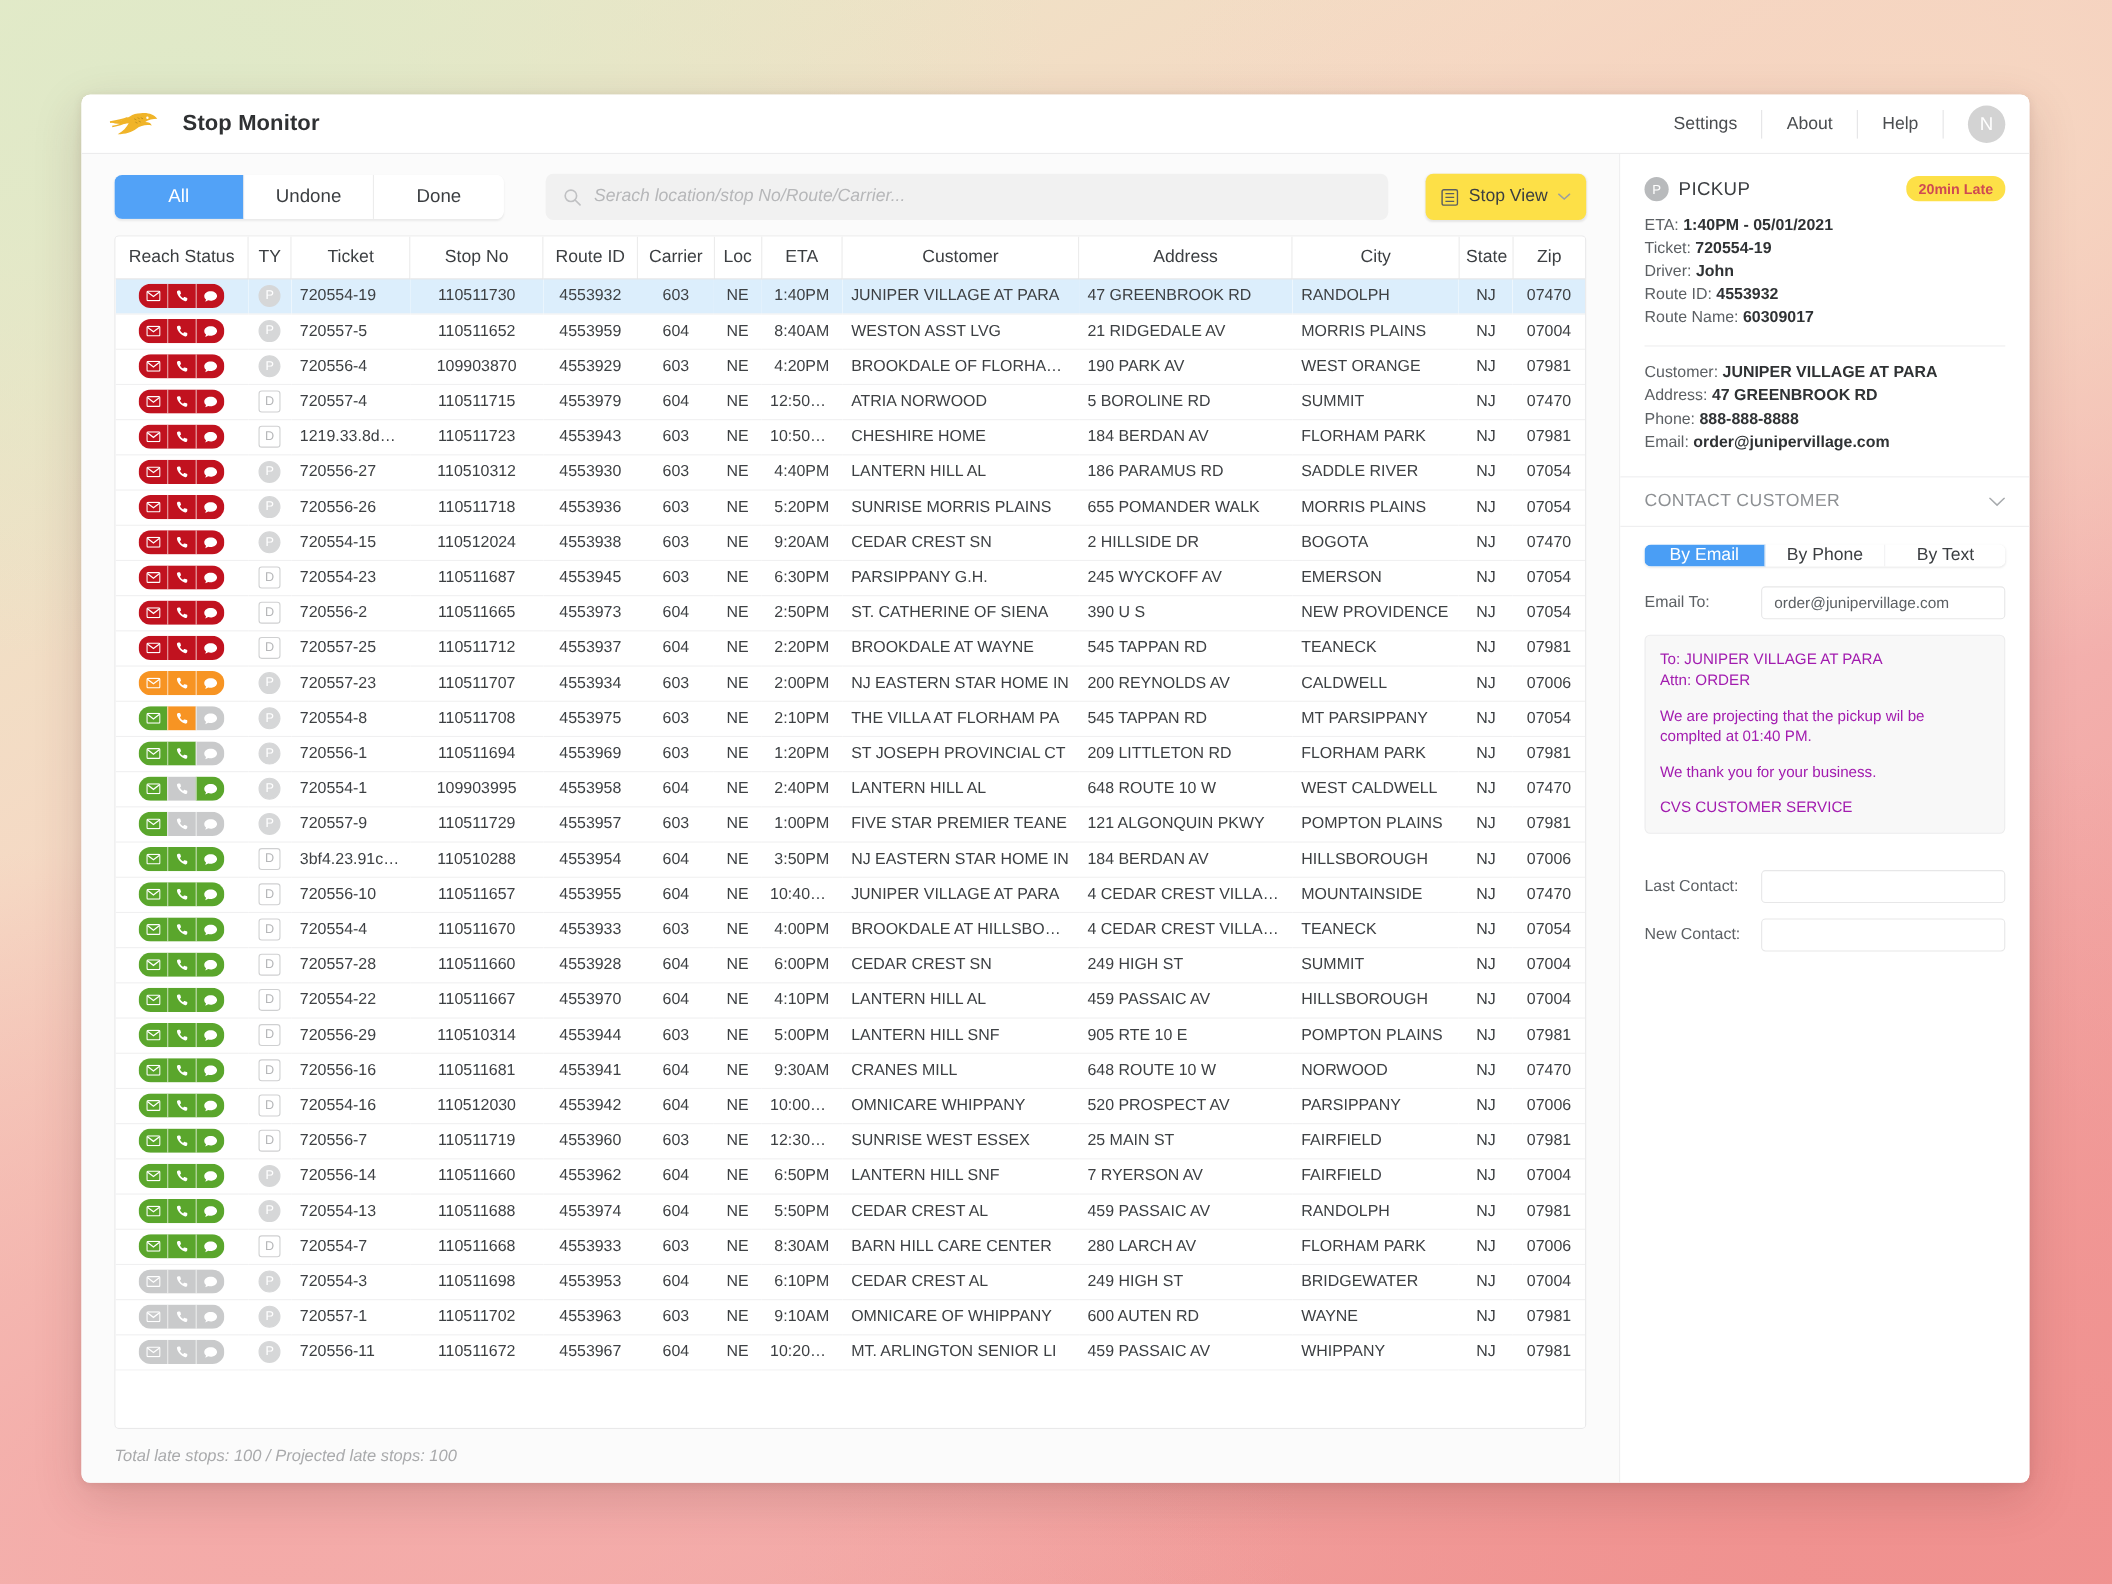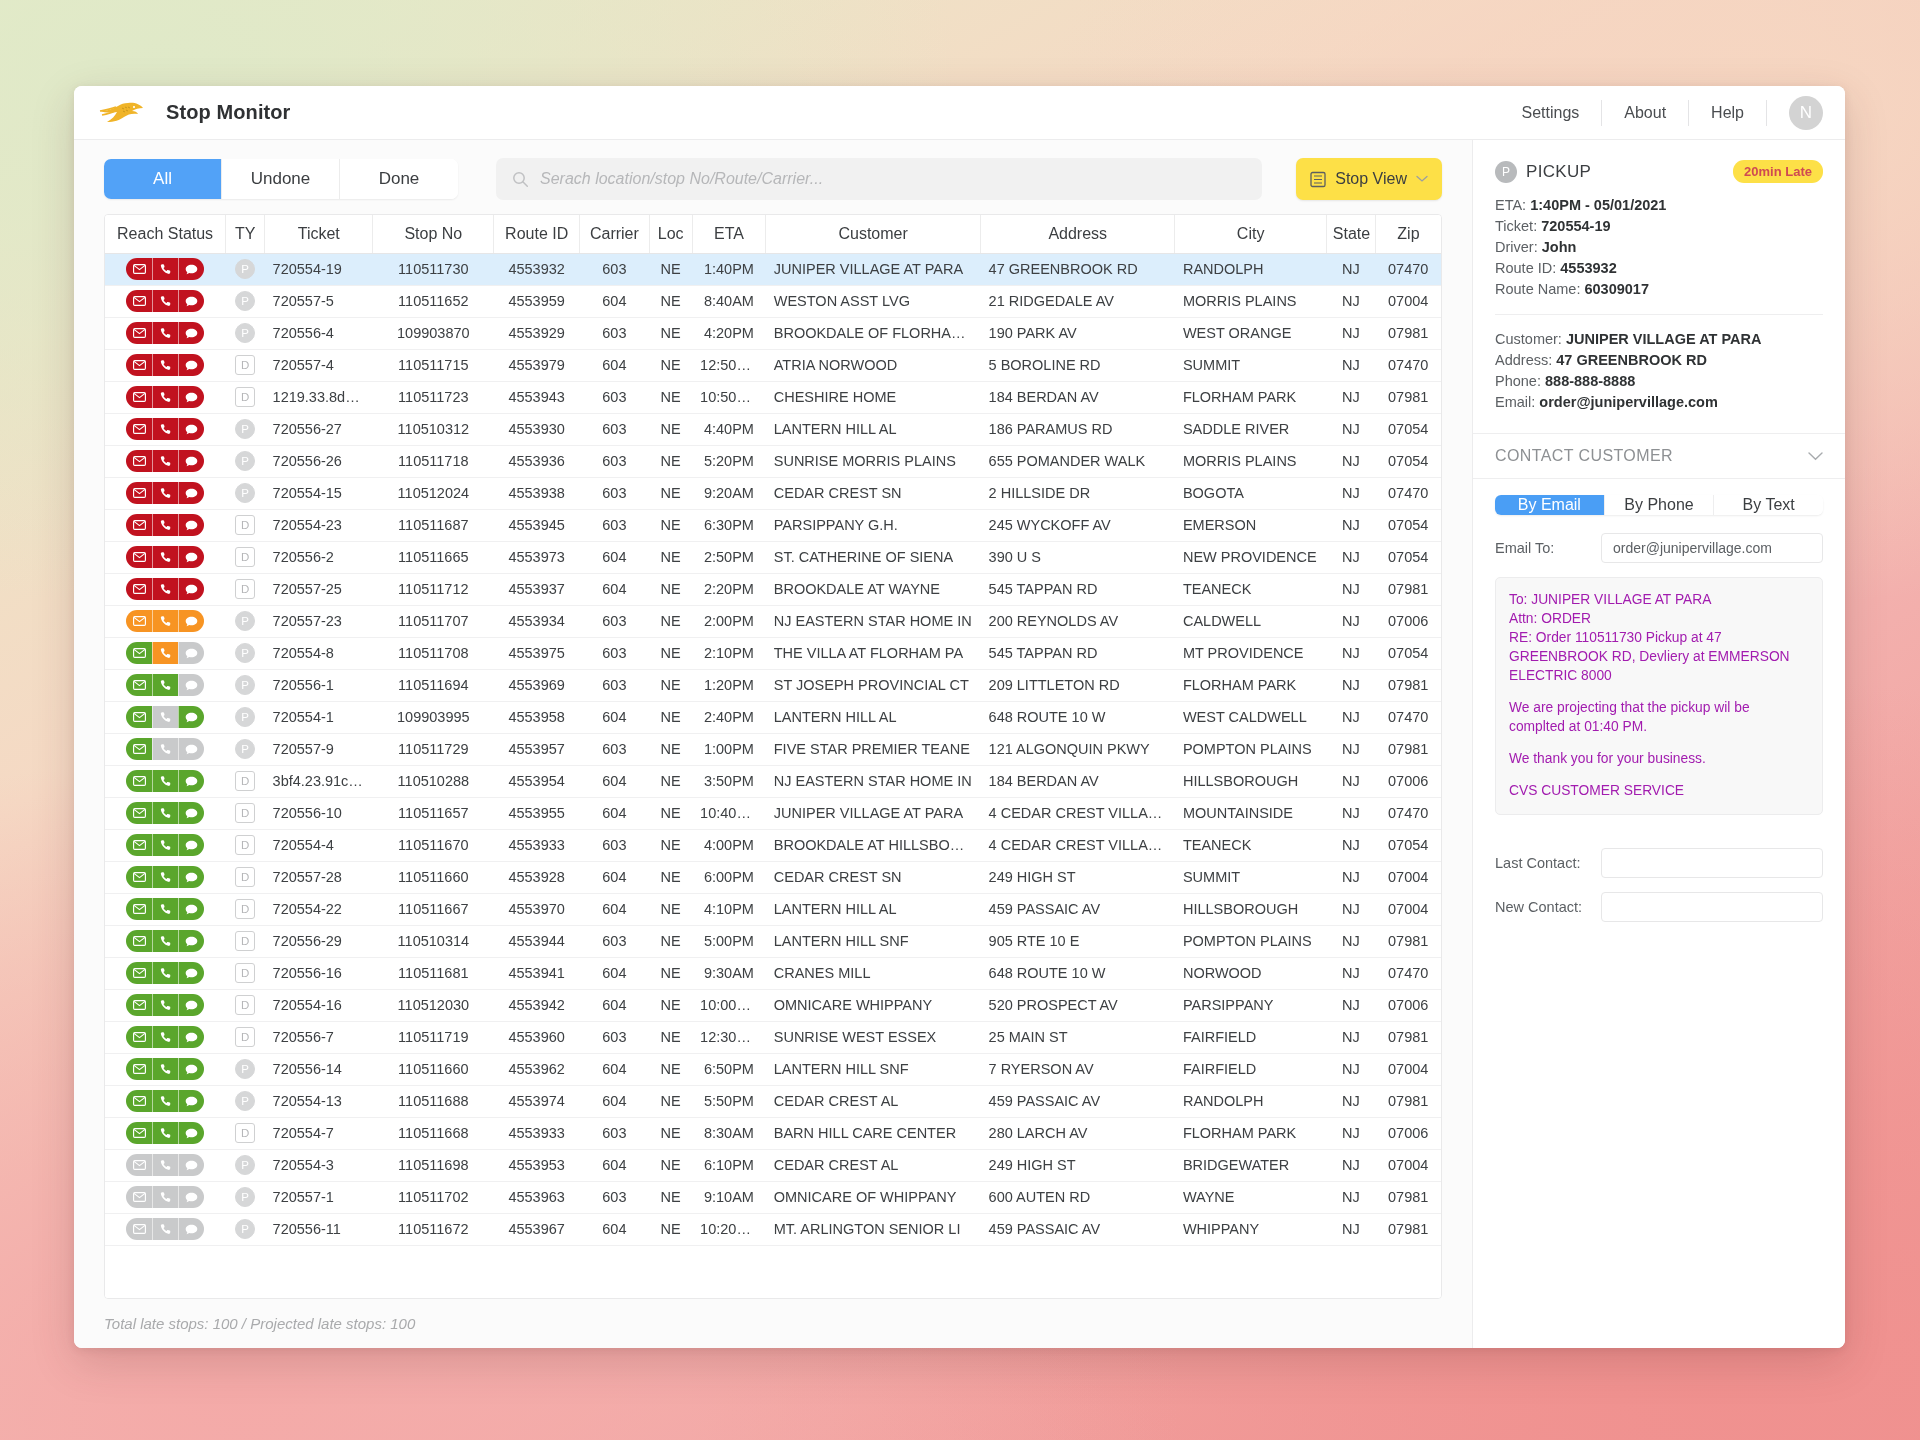--- a/index.html
+++ b/index.html
@@ -874,21 +874,21 @@
                   </span></td>
                 <td class="c-center"><span class="ty-badge ty-P">P</span></td>
                 <td class="c-left">720554-8</td>
                 <td class="c-center">110511708</td>
                 <td class="c-center">4553975</td>
                 <td class="c-center">603</td>
                 <td class="c-center">NE</td>
                 <td class="c-center">2:10PM</td>
                 <td class="c-left">THE VILLA AT FLORHAM PA</td>
                 <td class="c-left">545 TAPPAN RD</td>
-                <td class="c-left">MT PROVIDENCE</td>
+                <td class="c-left">MT PARSIPPANY</td>
                 <td class="c-center">NJ</td>
                 <td class="c-center">07054</td>
               </tr>
               <tr>
                 <td class="c-center"><span class="reach">
                     <span class="ri rc-green">
                       <svg width="13" height="10" viewBox="0 0 13 10">
                         <rect x="0.6" y="0.6" width="11.8" height="8.8" rx="1.1" fill="none" stroke="#fff" stroke-width="1.15"></rect>
                         <path d="M1 1.4 L6.5 5.6 L12 1.4" fill="none" stroke="#fff" stroke-width="1.15"></path>
                       </svg>
@@ -1538,21 +1538,20 @@
         </div>
 
         <div class="field-row">
           <span class="field-label">Email To:</span>
           <div class="field-box">order@junipervillage.com</div>
         </div>
 
         <div class="msg-box">
           <p>To:  JUNIPER VILLAGE AT PARA</p>
           <p style="margin-top:0">Attn: ORDER</p>
-          <p style="margin-top:0">RE: Order 110511730 Pickup at 47 GREENBROOK RD, Devliery at EMMERSON ELECTRIC 8000</p>
           <p>We are projecting that the pickup wil be complted at 01:40 PM.</p>
           <p>We thank you for your business.</p>
           <p>CVS CUSTOMER SERVICE</p>
         </div>
 
         <div class="field-row">
           <span class="field-label">Last Contact:</span>
           <div class="field-box"></div>
         </div>
         <div class="field-row">

